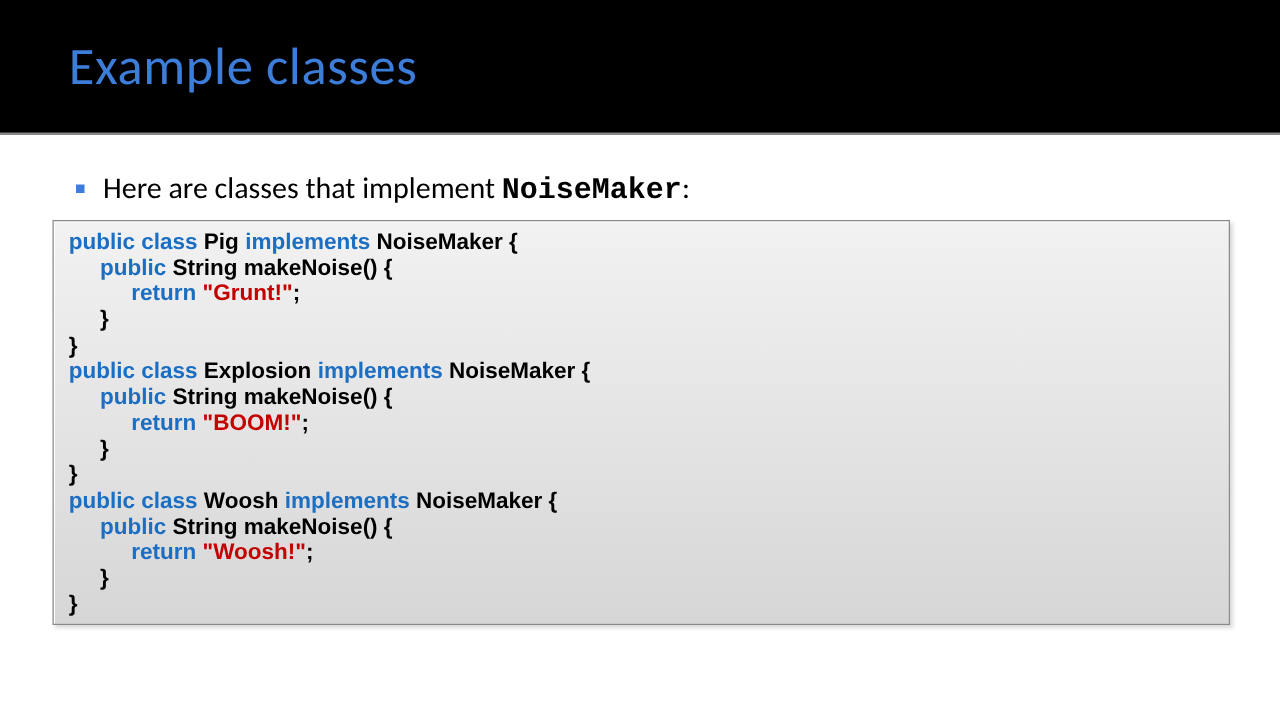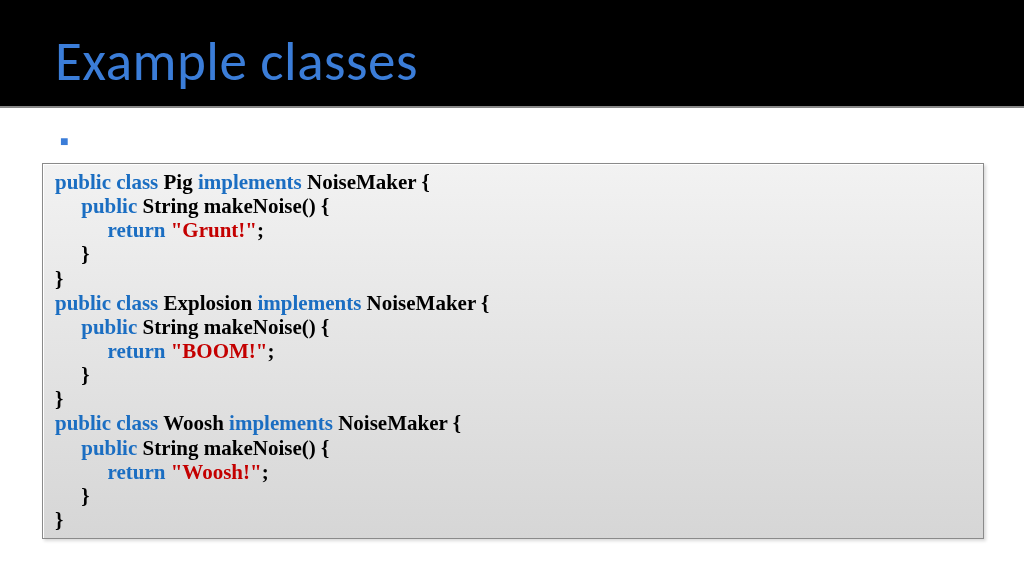--- a/index.html
+++ b/index.html
@@ -11,21 +11,21 @@
     overflow: hidden;
   }
   .header {
     background: #000;
     height: 108px;
     padding: 28px 40px 0 55px;
     border-bottom: 2px solid #888;
   }
   .title {
     color: #3b7dd8;
-    font-size: 55px;
+    font-size: 42px;
     font-weight: 400;
     letter-spacing: 0.5px;
   }
   .content {
     padding: 28px 40px 0 60px;
   }
   .bullet-line {
     display: flex;
     align-items: baseline;
     font-size: 24px;
@@ -43,40 +43,43 @@
   .mono-inline {
     font-family: 'Courier New', monospace;
     font-weight: bold;
   }
   .code-box {
     background: linear-gradient(180deg, #f2f2f2 0%, #d6d6d6 100%);
     border: 1px solid #8a8a8a;
     box-shadow: 1px 1px 0 #fff inset, 2px 2px 3px rgba(0,0,0,0.15);
     margin: 0 0 0 -18px;
     padding: 6px 12px 6px 12px;
-    font-family: Liberation Serif, serif;
+    font-family: Liberation Sans, sans-serif;
     font-weight: bold;
-    font-size: 21px;
+    font-size: 18px;
     line-height: 1.15;
     white-space: pre;
     color: #000;
   }
   .kw { color: #1b6ec2; }
   .str { color: #c40000; }
 </style>
 </head>
 <body>
 
 <div class="header">
   <div class="title">Example classes</div>
 </div>
 
 <div class="content">
   <div class="bullet-line">
     <span class="bullet">■</span>
+    <span class="bullet-text">
+      <span>Here are classes that implement </span><span class="mono-inline">NoiseMaker</span><span>:</span>
+    </span>
   </div>
 
   <div class="code-box"><span class="kw">public</span> <span class="kw">class</span> <span>Pig</span> <span class="kw">implements</span> <span>NoiseMaker</span> {
      <span class="kw">public</span> <span>String</span> <span>makeNoise()</span> {
           <span class="kw">return</span> <span class="str">"Grunt!"</span>;
      }
 }
 <span class="kw">public</span> <span class="kw">class</span> <span>Explosion</span> <span class="kw">implements</span> <span>NoiseMaker</span> {
      <span class="kw">public</span> <span>String</span> <span>makeNoise()</span> {
           <span class="kw">return</span> <span class="str">"BOOM!"</span>;

